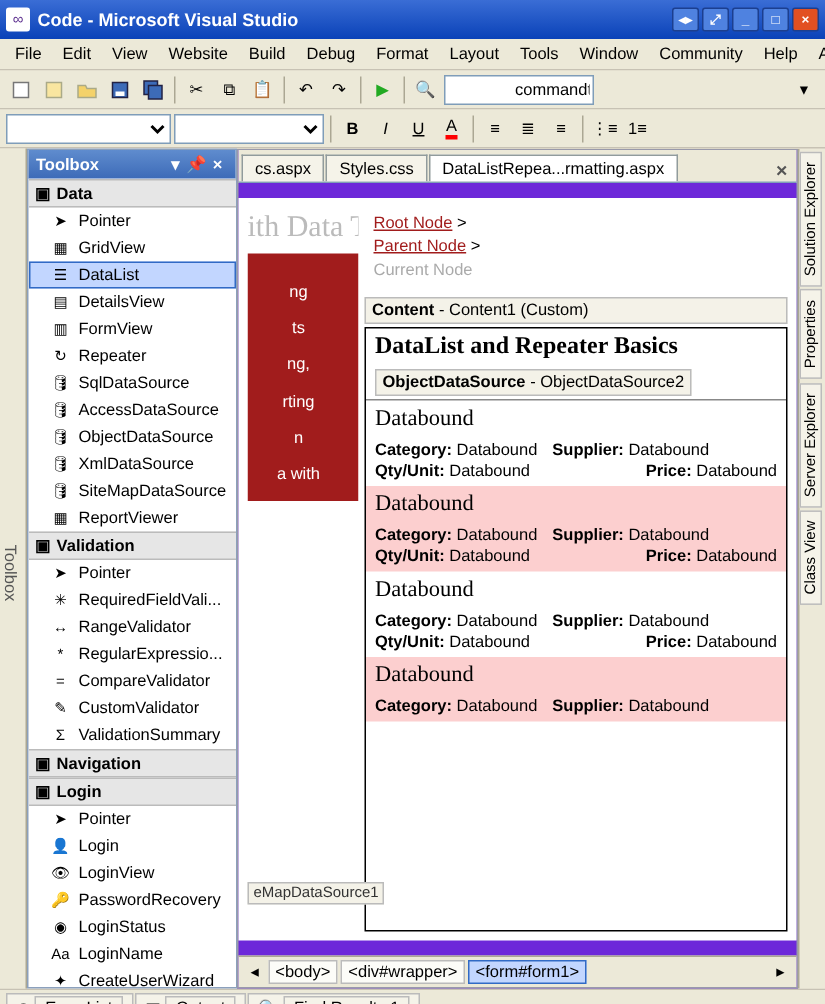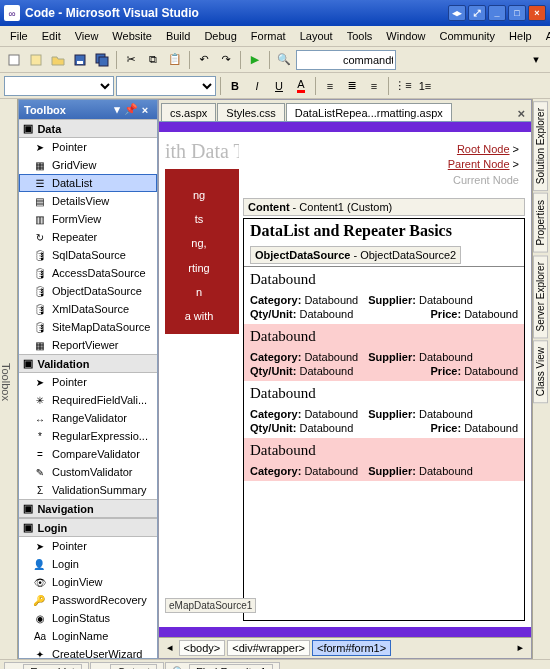--- a/index.html
+++ b/index.html
@@ -29,23 +29,23 @@
   .tbx-ico { width:14px; height:14px; flex-shrink:0; display:inline-flex; align-items:center; justify-content:center; font-size:10px;}
   .editor { flex:1; background:#6d28d9; border:1px solid #99a; display:flex; flex-direction:column; position:relative; min-width:0;gap:10px;}
   .tabstrip { display:flex; background:#ece9d8; height:22px; align-items:flex-end; border-bottom:1px solid #7f9db9; padding-left:2px; overflow:hidden;}
   .ftab { background:#f5f3e9; border:1px solid #919b9c; border-bottom:none; padding:3px 8px 2px; margin-right:1px; font-size:11px; white-space:nowrap; cursor:default;}
   .ftab.act { background:#fff;text-align:right; }
   .tabstrip .xbtn { margin-left:auto; padding:0 6px; font-weight:bold; font-size:13px; cursor:default; color:#555;}
   .design { flex:1; background:#fff; padding:6px; overflow:hidden; position:relative; display:flex; }
   .leftcut { width:74px; overflow:hidden; }
   .pgtitle { color:#bbb; font-size:20px; font-family:Georgia,serif; margin:2px 0 6px; white-space:nowrap;}
   .redmenu { background:#a11c1c; color:#fff; font-size:11px; padding:14px 6px 6px 0; text-align:center; line-height:2.2; white-space:nowrap;}
-  .dslabel { position:absolute; left:6px; top:466px; font-size:10px; color:#333; background:#f4f2e8; border:1px solid #bbb; padding:1px 3px; white-space:nowrap;}
+  .dslabel { position:absolute; left:6px; top:456px; font-size:10px; color:#333; background:#f4f2e8; border:1px solid #bbb; padding:1px 3px; white-space:nowrap;}
   .rightpane { flex:1; min-width:0; display:flex; flex-direction:column; margin-left:4px;}
-  .bcrumb { text-align:right; font-size:11px; line-height:1.4; padding:4px 6px 10px;}
+  .bcrumb { font-size:11px; line-height:1.4; padding:4px 6px 10px;}
   .bcrumb a { color:#a11c1c; text-decoration:underline; }
   .bcrumb .cur { color:#aaa; }
   .content-lbl { background:#f4f2e8; border:1px solid #bbb; padding:2px 4px; font-size:11px; margin-bottom:2px;}
   .content-box { border:1px solid #000; flex:1; overflow:hidden;}
   .content-box h2 { font-family:Georgia,serif; margin:3px 6px 6px; font-size:16px;}
   .ods-lbl { background:#f4f2e8; border:1px solid #bbb; padding:2px 4px; font-size:11px; margin:0 0 0 6px; display:inline-block;}
   .dlist { margin:2px 0 0; border-top:1px solid #888;}
   .drow { padding:4px 6px; font-size:11px;}
   .drow.alt { background:#fccfcf; }
   .drow .hd { font-family:Georgia,serif; font-size:15px; margin-bottom:6px;}

